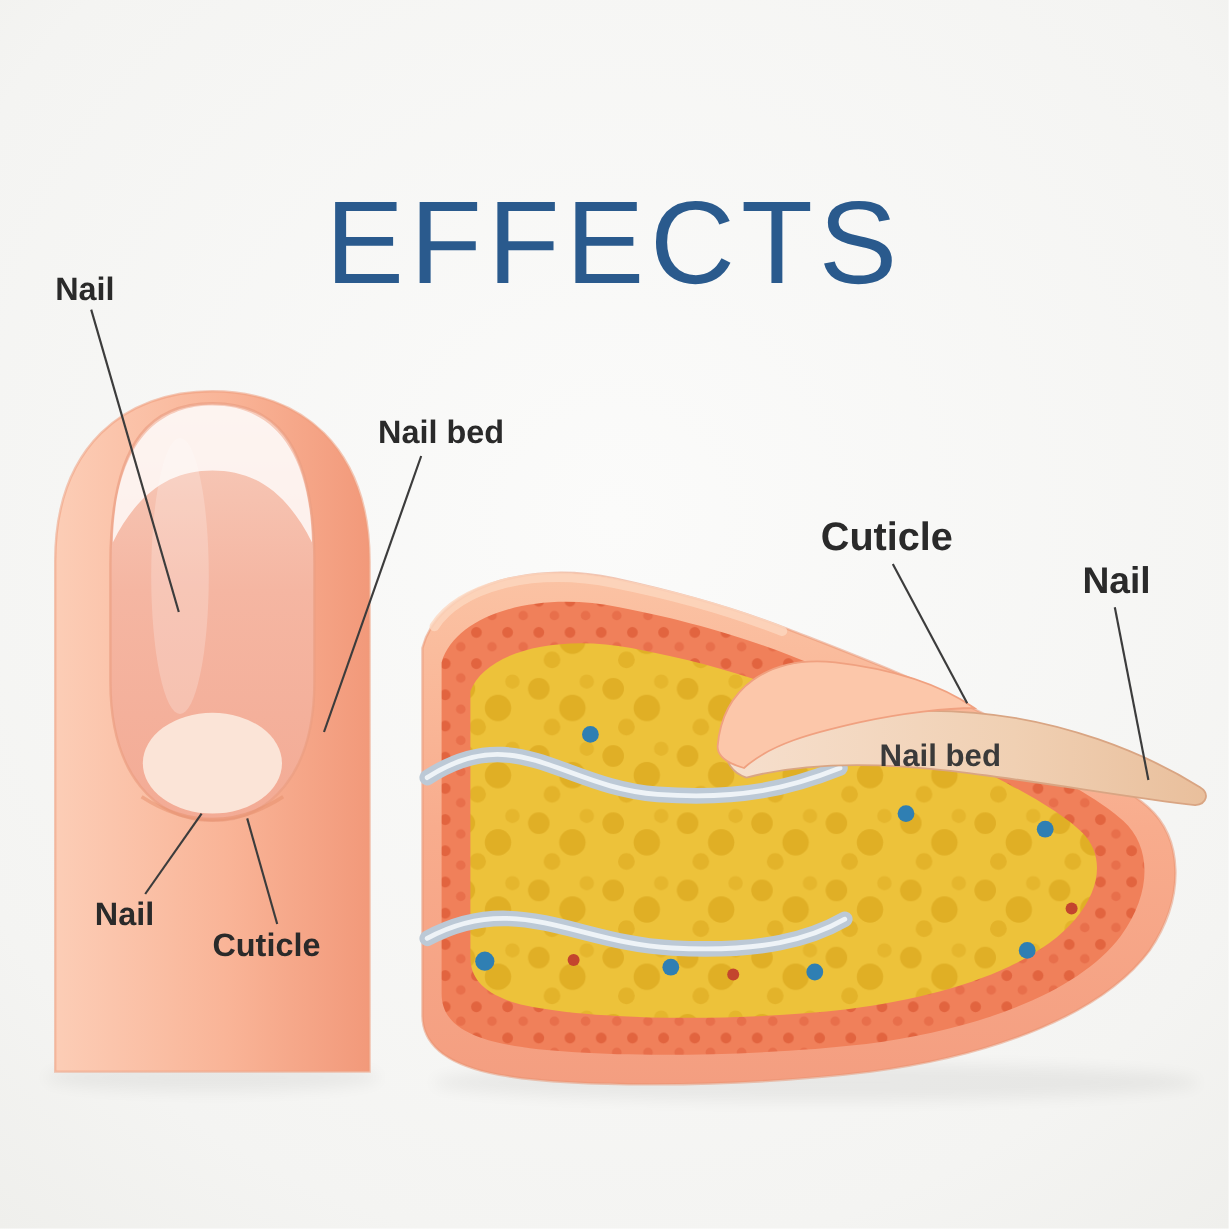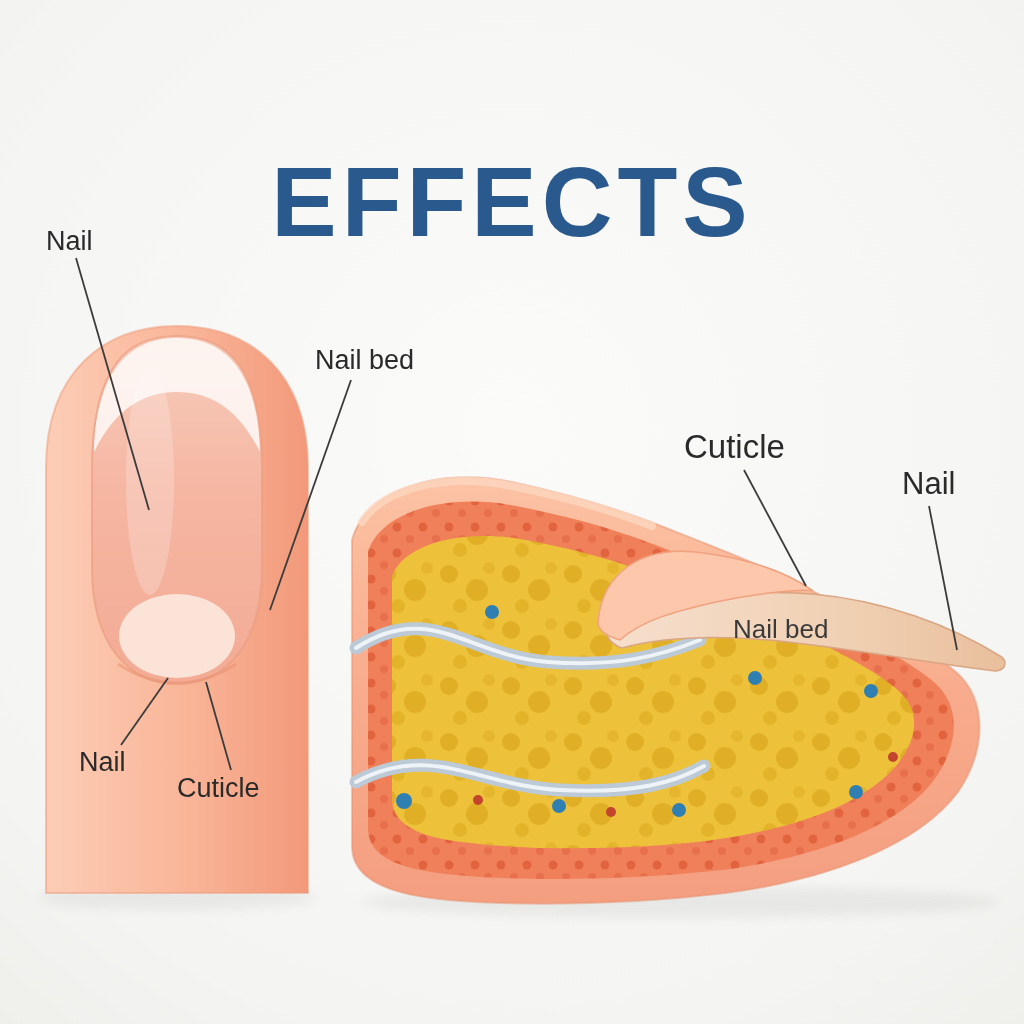--- a/index.html
+++ b/index.html
@@ -2,23 +2,23 @@
 <html><head>
 <meta charset="utf-8">
 <style>
   html,body{margin:0;padding:0;}
   body{width:1024px;height:1024px;overflow:hidden;
        font-family:"Liberation Sans",sans-serif;}
   .canvas{position:relative;width:1024px;height:1024px;
        background:radial-gradient(circle at 50% 42%, #fbfbfa 0%, #f4f4f2 78%, #efefec 100%);}
   .art{position:absolute;left:0;top:0;}
   .title{position:absolute;left:50%;top:146px;transform:translateX(-50%);
-       font-size:98px;font-weight:bold;letter-spacing:5px;color:#2a5a8d;
+       font-size:98px;font-weight:normal;letter-spacing:5px;color:#2a5a8d;
        white-space:nowrap;text-align:right;}
-  .lbl{position:absolute;color:#2a2a2a;white-space:nowrap;}
+  .lbl{position:absolute;color:#2a2a2a;white-space:nowrap;font-weight:bold;}
   .lbl-27{font-size:27px;}
   .lbl-nail-top{left:46px;top:226px;}
   .lbl-nail-bed-left{left:315px;top:345px;}
   .lbl-nail-bottom{left:79px;top:747px;}
   .lbl-cuticle-left{left:177px;top:773px;}
   .lbl-cuticle-right{left:684px;top:428px;font-size:33px;}
   .lbl-nail-right{left:902px;top:466px;font-size:31px;}
   .lbl-nail-bed-right{left:733px;top:614px;font-size:26px;color:#3a3a3a;}
 </style>
 </head>

